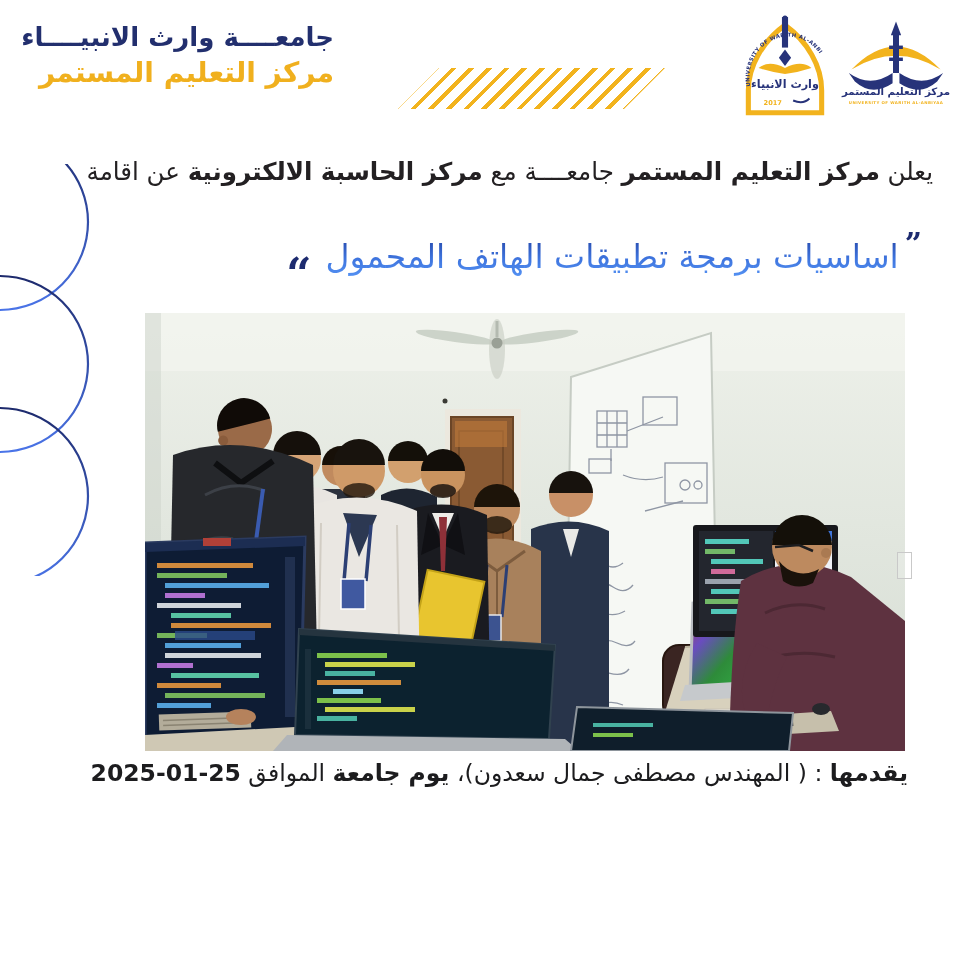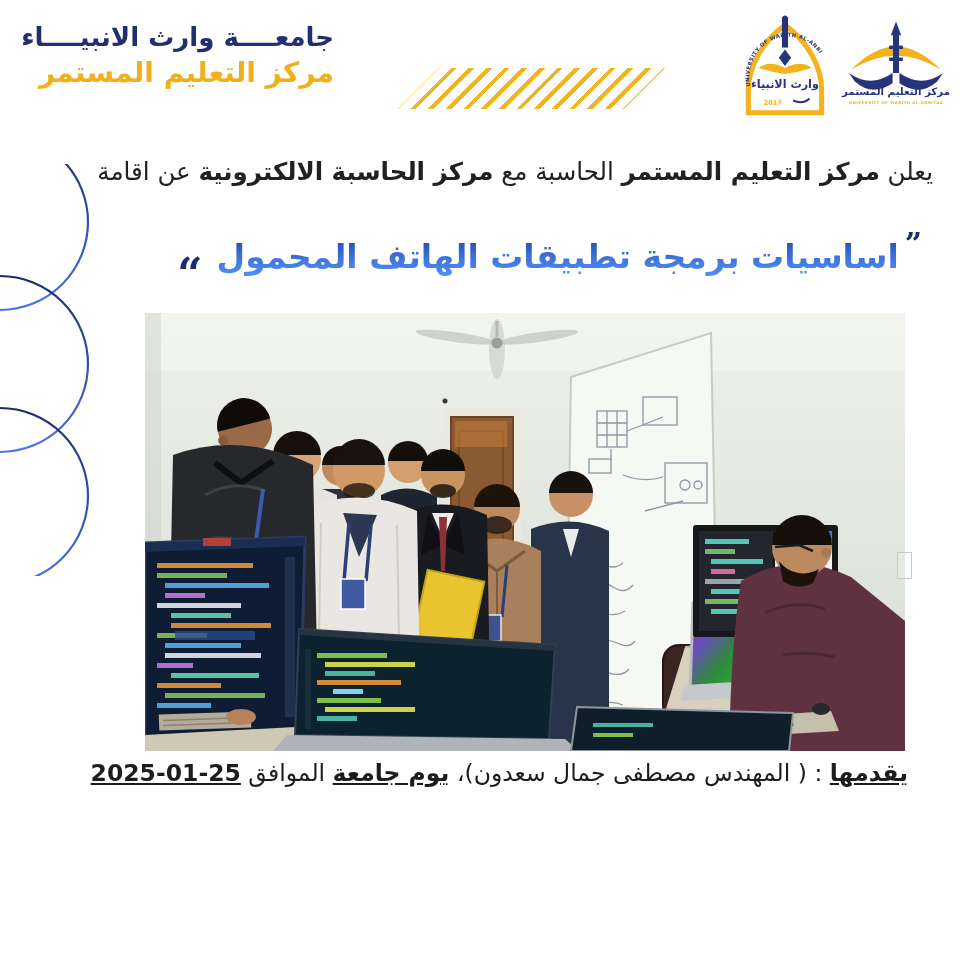--- a/index.html
+++ b/index.html
@@ -16,34 +16,34 @@
   
   .logo-uni{position:absolute;left:733px;top:15px;width:104px;height:112px;}
   .logo-cen{position:absolute;left:836px;top:14px;width:120px;height:106px;}
   
   .intro{position:absolute;right:27px;top:152px;direction:rtl;text-align:right;color:#232022;
          font-size:24.5px;line-height:40px;}
   .intro .ln{white-space:nowrap;}
   .intro b{font-weight:bold;}
   
   .course{position:absolute;right:38px;top:226px;direction:rtl;white-space:nowrap;}
-  .course .ttl{font-size:33px;font-weight:bold;
+  .course .ttl{font-size:33px;font-weight:normal;
         background:linear-gradient(180deg,#2547a9 0%,#3e74de 55%,#5390f2 100%);
         -webkit-background-clip:text;background-clip:text;color:transparent;
         -webkit-text-fill-color:transparent;}
   .course .q{color:#1d2b6f;font-weight:bold;font-family:"DejaVu Serif","Liberation Serif",serif;}
   .course .q.open{font-size:30px;vertical-align:14px;margin-left:6px;}
   .course .q.close{font-size:44px;vertical-align:-22px;margin-right:14px;}
   
   .photo{position:absolute;left:145px;top:313px;width:760px;height:438px;display:block;}
   
   .details{position:absolute;right:52px;top:756px;direction:rtl;text-align:right;color:#1c1c1e;
            font-size:23.5px;line-height:35.5px;}
   .details .ln{white-space:nowrap;}
-  .details b{font-weight:bold;text-decoration:underline;}
+  .details b{font-weight:bold;}
   
   .pattern{position:absolute;left:0;top:164px;width:96px;height:412px;}
   
   .mark{position:absolute;left:86px;width:44px;height:44px;}
   .mark.m1{top:806px;} .mark.m2{top:860px;} .mark.m3{top:913px;}
   
   .edge-square{position:absolute;left:897px;top:552px;width:13px;height:25px;
                border:1px solid #c9c9c9;background:rgba(255,255,255,.18);}
 </style>
 </head>
@@ -82,21 +82,21 @@
     <polygon points="70,2 64,18 76,18" fill="#27337a"></polygon>
     <rect x="66.5" y="16" width="7" height="46" fill="#27337a"></rect>
     <rect x="62" y="30" width="16" height="4" fill="#27337a"></rect>
     <rect x="62" y="44" width="16" height="4" fill="#27337a"></rect>
     <text x="70" y="88" text-anchor="middle" font-size="12" font-weight="bold" fill="#27337a">مركز التعليم المستمر</text>
     <text x="70" y="98" text-anchor="middle" font-size="4.6" font-weight="bold" fill="#f2b31d" letter-spacing="0.5">UNIVERSITY OF WARITH AL-ANBIYAA</text>
   </svg>
 
   <div class="intro">
     <div class="ln">
-      <span>يعلن </span><b>مركز التعليم المستمر</b><span> الحاسبة مع </span><b>مركز الحاسبة الالكترونية</b><span> عن اقامة</span>
+      <span>يعلن </span><b>مركز التعليم المستمر</b><span> جامعــــة مع </span><b>مركز الحاسبة الالكترونية</b><span> عن اقامة</span>
     </div>
   </div>
 
   <div class="course">
     <span class="q open">”</span><span class="ttl">اساسيات برمجة تطبيقات الهاتف المحمول</span><span class="q close">“</span>
   </div>
 
   <svg class="photo" viewBox="0 0 760 438" preserveAspectRatio="none">
     <defs>
       <linearGradient id="wallG" x1="0" y1="0" x2="0" y2="1">

